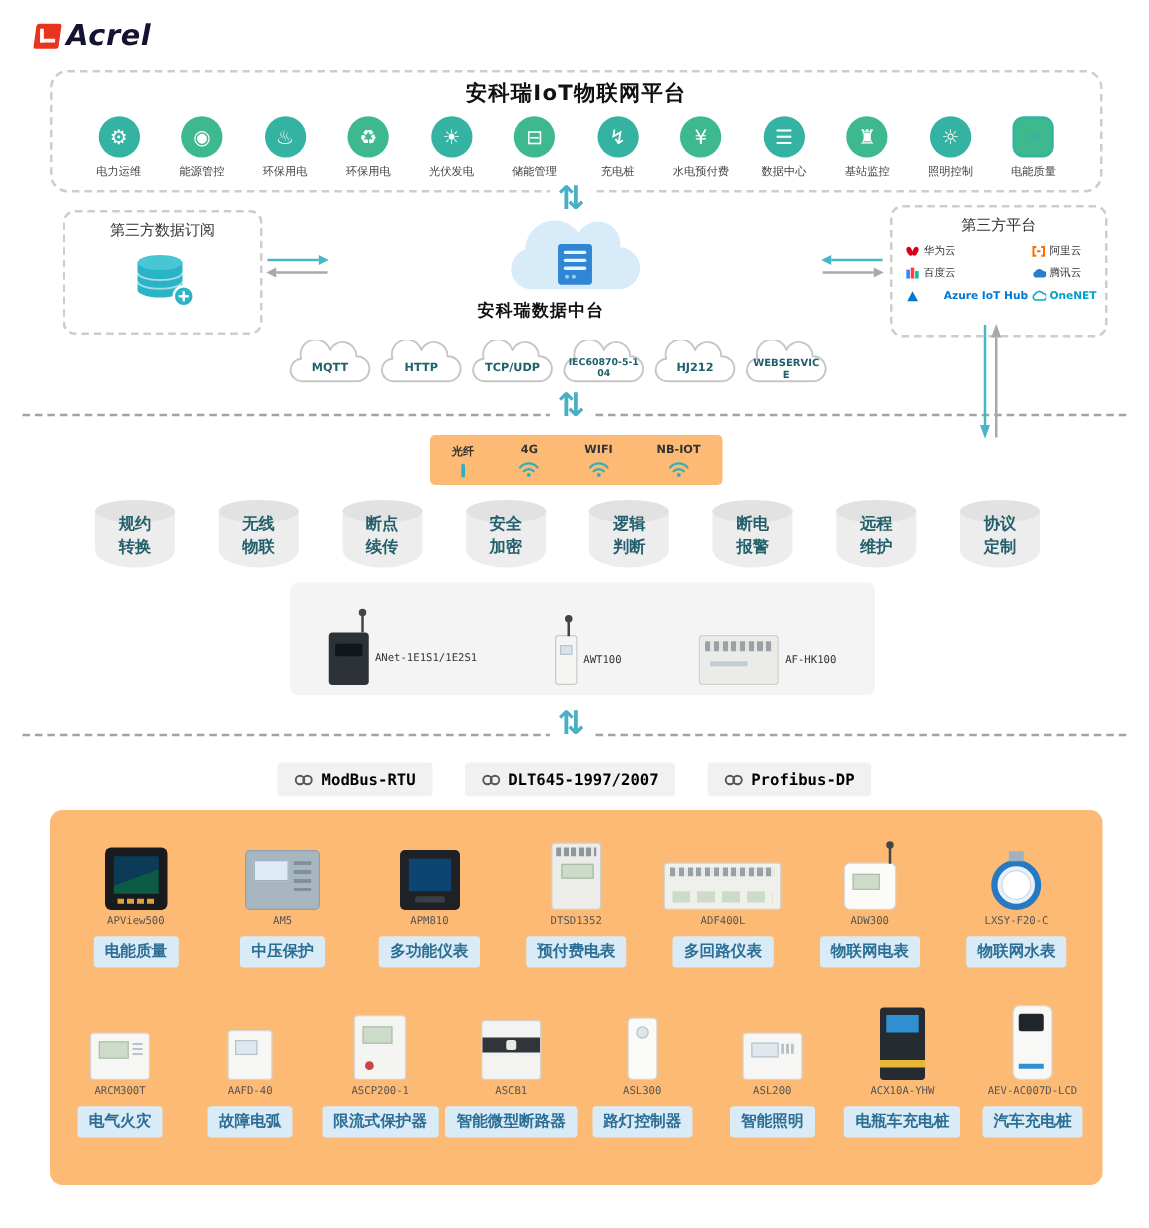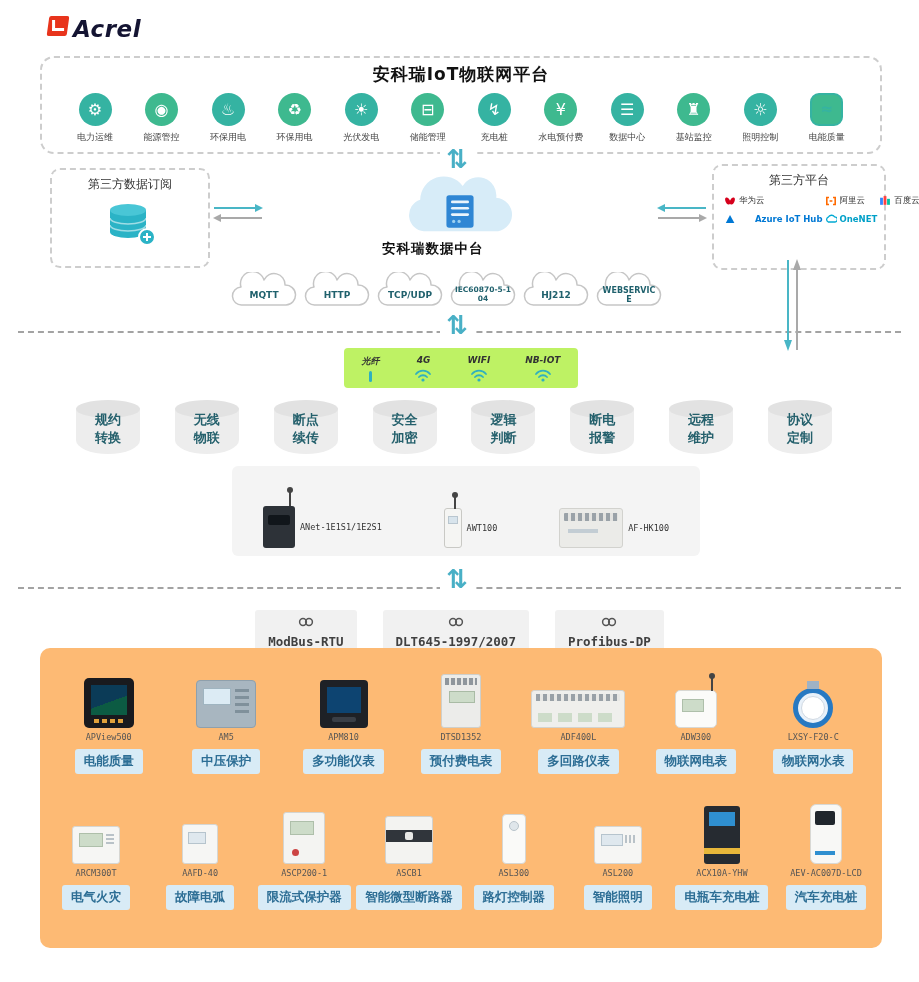--- a/index.html
+++ b/index.html
@@ -1,20 +1,20 @@
 <!DOCTYPE html>
 <html><head>
 <meta charset="utf-8">
 <style>
   html,body{margin:0;padding:0;background:#fff;}
   .stage{position:relative;width:919px;height:982px;background:#fff;overflow:hidden;
          font-family:"DejaVu Sans","Liberation Sans",sans-serif;color:#222;}
 
   
-  .logo{position:absolute;left:48px;top:16px;display:flex;align-items:flex-start;gap:5px;}
+  .logo{position:absolute;left:28px;top:16px;display:flex;align-items:center;gap:5px;}
   .logo-mark{width:20px;height:20px;background:#e8341c;border-radius:2px;position:relative;transform:skewX(-8deg);}
   .logo-mark::after{content:"";position:absolute;left:4px;top:4px;width:9px;height:8px;
     border-left:3px solid #fff;border-bottom:3px solid #fff;transform:skewX(8deg);}
   .logo-text{font-size:23px;font-weight:bold;font-style:italic;color:#141432;letter-spacing:.5px;}
 
   
   .platform-box{position:absolute;left:40px;top:56px;width:838px;height:94px;
     border:2px dashed #cdcdcd;border-radius:14px;}
   .platform-title{text-align:center;font-size:17px;font-weight:bold;color:#111;margin-top:5px;letter-spacing:1px;}
   .apps{display:flex;justify-content:space-between;padding:7px 24px 0;}
@@ -35,21 +35,21 @@
   .divider{position:absolute;left:18px;right:18px;border-top:2px dashed #a3a3a3;z-index:1;}
   #div1{top:331px;} #div2{top:587px;}
 
   
   .sub-box{position:absolute;border:2px dashed #cdcdcd;border-radius:10px;}
   #subscribe-box{left:50px;top:168px;width:156px;height:96px;}
   .sub-title{text-align:center;font-size:12px;color:#333;margin-top:6px;}
   #subscribe-box svg{display:block;margin:8px auto 0;}
 
   #thirdparty-box{left:712px;top:164px;width:170px;height:102px;}
-  .vendors{display:grid;grid-template-columns:1fr 1fr 1fr 1fr;gap:6px 2px;padding:6px 6px 0 10px;}
+  .vendors{display:grid;grid-template-columns:1fr 1fr;gap:6px 2px;padding:6px 6px 0 10px;}
   .vendor{display:flex;align-items:center;gap:3px;font-size:8.5px;color:#333;}
   .vendor .vname{white-space:nowrap;}
   .vendor.azure .vname{color:#0078d4;font-weight:bold;margin-left:16px;}
   .vendor.onenet .vname{color:#00a0c8;font-weight:bold;}
 
   .cloud-center{position:absolute;left:382px;top:168px;width:156px;text-align:left;}
   .cloud-center svg{display:block;margin:0 auto;}
   .dc-title{font-size:13.5px;font-weight:bold;color:#111;margin-top:-4px;letter-spacing:1px;}
 
   .harrow{position:absolute;z-index:2;}
@@ -58,22 +58,22 @@
   #varrow-right{position:absolute;left:782px;top:258px;z-index:2;}
 
   
   .pclouds{position:absolute;left:230px;top:272px;display:flex;gap:5px;z-index:2;}
   .pcloud{position:relative;width:68px;height:42px;}
   .pcloud svg{position:absolute;inset:0;}
   .pcloud-label{position:absolute;inset:8px 5px 4px;display:flex;align-items:center;justify-content:center;
     text-align:center;font-size:9px;font-weight:bold;color:#20616d;line-height:1.15;word-break:break-all;}
 
   
-  .netbar{position:absolute;left:344px;top:348px;width:234px;height:40px;background:#bef264;border-radius:4px;
-    display:flex;align-items:center;justify-content:space-around;font-style:italic;}
+  .netbar{position:absolute;left:344px;top:348px;width:234px;height:40px;background:#fdba74;border-radius:4px;
+    display:flex;align-items:center;justify-content:space-around;}
   .netitem{display:flex;flex-direction:column;align-items:center;gap:3px;}
   .netlabel{font-size:9px;font-weight:bold;color:#333;}
   .fiber{width:3px;height:11px;background:#2fb0bf;border-radius:2px;display:block;}
 
   
   .caps{position:absolute;left:76px;top:398px;width:756px;display:flex;justify-content:space-between;}
   .cap{position:relative;width:64px;height:60px;}
   .cyl{position:absolute;left:0;top:10px;width:64px;height:46px;background:#ededed;
     border-radius:0 0 32px 32px / 0 0 14px 14px;}
   .cyl-top{position:absolute;left:0;top:2px;width:64px;height:18px;border-radius:50%;background:#e2e2e2;}
@@ -82,21 +82,21 @@
 
   
   .gwbox{position:absolute;left:232px;top:466px;width:468px;height:90px;background:#f4f4f4;border-radius:6px;
     display:flex;align-items:flex-end;justify-content:space-around;padding-bottom:8px;box-sizing:border-box;}
   .gw{display:flex;align-items:center;gap:5px;}
   .gw-model{font-family:"DejaVu Sans Mono","Liberation Mono",monospace;font-size:8.5px;color:#333;}
 
   
   .busrow{position:absolute;left:0;top:610px;width:919px;display:flex;justify-content:center;gap:26px;}
   .bus{display:flex;align-items:center;gap:6px;background:#f1f1f1;padding:6px 13px;border-radius:3px;
-    font-family:"DejaVu Sans Mono","Liberation Mono",monospace;font-size:12.5px;font-weight:bold;color:#404040;flex-direction:column;}
+    font-family:"DejaVu Sans Mono","Liberation Mono",monospace;font-size:12.5px;font-weight:bold;color:#000000;}
 
   
   .panel{position:absolute;left:40px;top:648px;width:842px;height:300px;background:#fdba74;border-radius:10px;}
   .prow{display:flex;justify-content:space-around;align-items:flex-end;}
   #prow1{padding:18px 10px 0;}
   #prow2{padding:28px 4px 0;}
   .pitem{display:flex;flex-direction:column;align-items:center;width:106px;}
   .img{height:62px;display:flex;align-items:flex-end;justify-content:center;margin-bottom:4px;}
   .model{font-family:"DejaVu Sans Mono","Liberation Mono",monospace;font-size:8.5px;color:#555;margin-bottom:7px;}
   .tag{background:#d8ebf6;color:#2d6e95;font-size:12.5px;font-weight:bold;padding:4px 9px;border-radius:3px;white-space:nowrap;}

